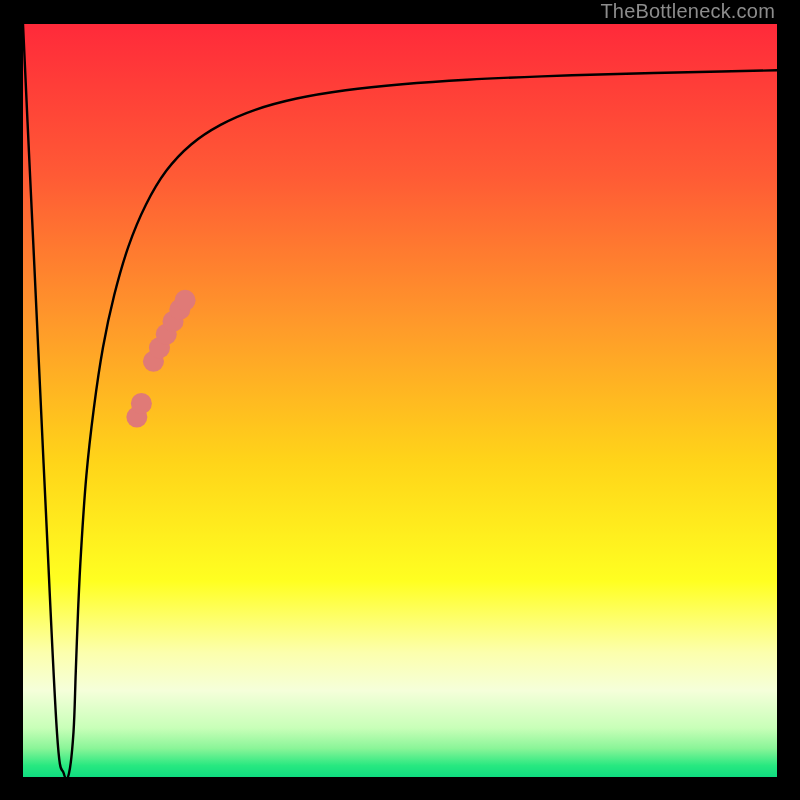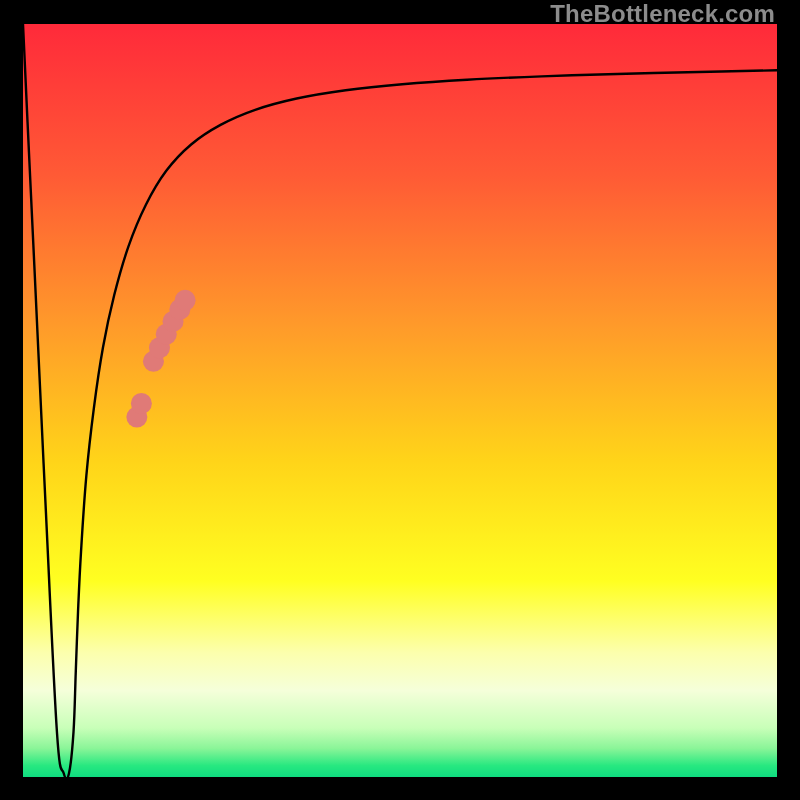--- a/index.html
+++ b/index.html
@@ -24,22 +24,22 @@
     top: 24px;
     width: 754px;
     height: 753px;
     overflow: hidden;
   }
   .watermark {
     position: absolute;
     top: 0px;
     right: 25px;
     font-family: Arial, Helvetica, sans-serif;
-    font-size: 24px;
-    font-weight: 700;
+    font-size: 20px;
+    font-weight: 400;
     color: #8c8c8c;
     letter-spacing: 0.2px;
     user-select: none;
     text-align: right;
   }
   svg {
     display: block;
   }
 </style>
 </head>

